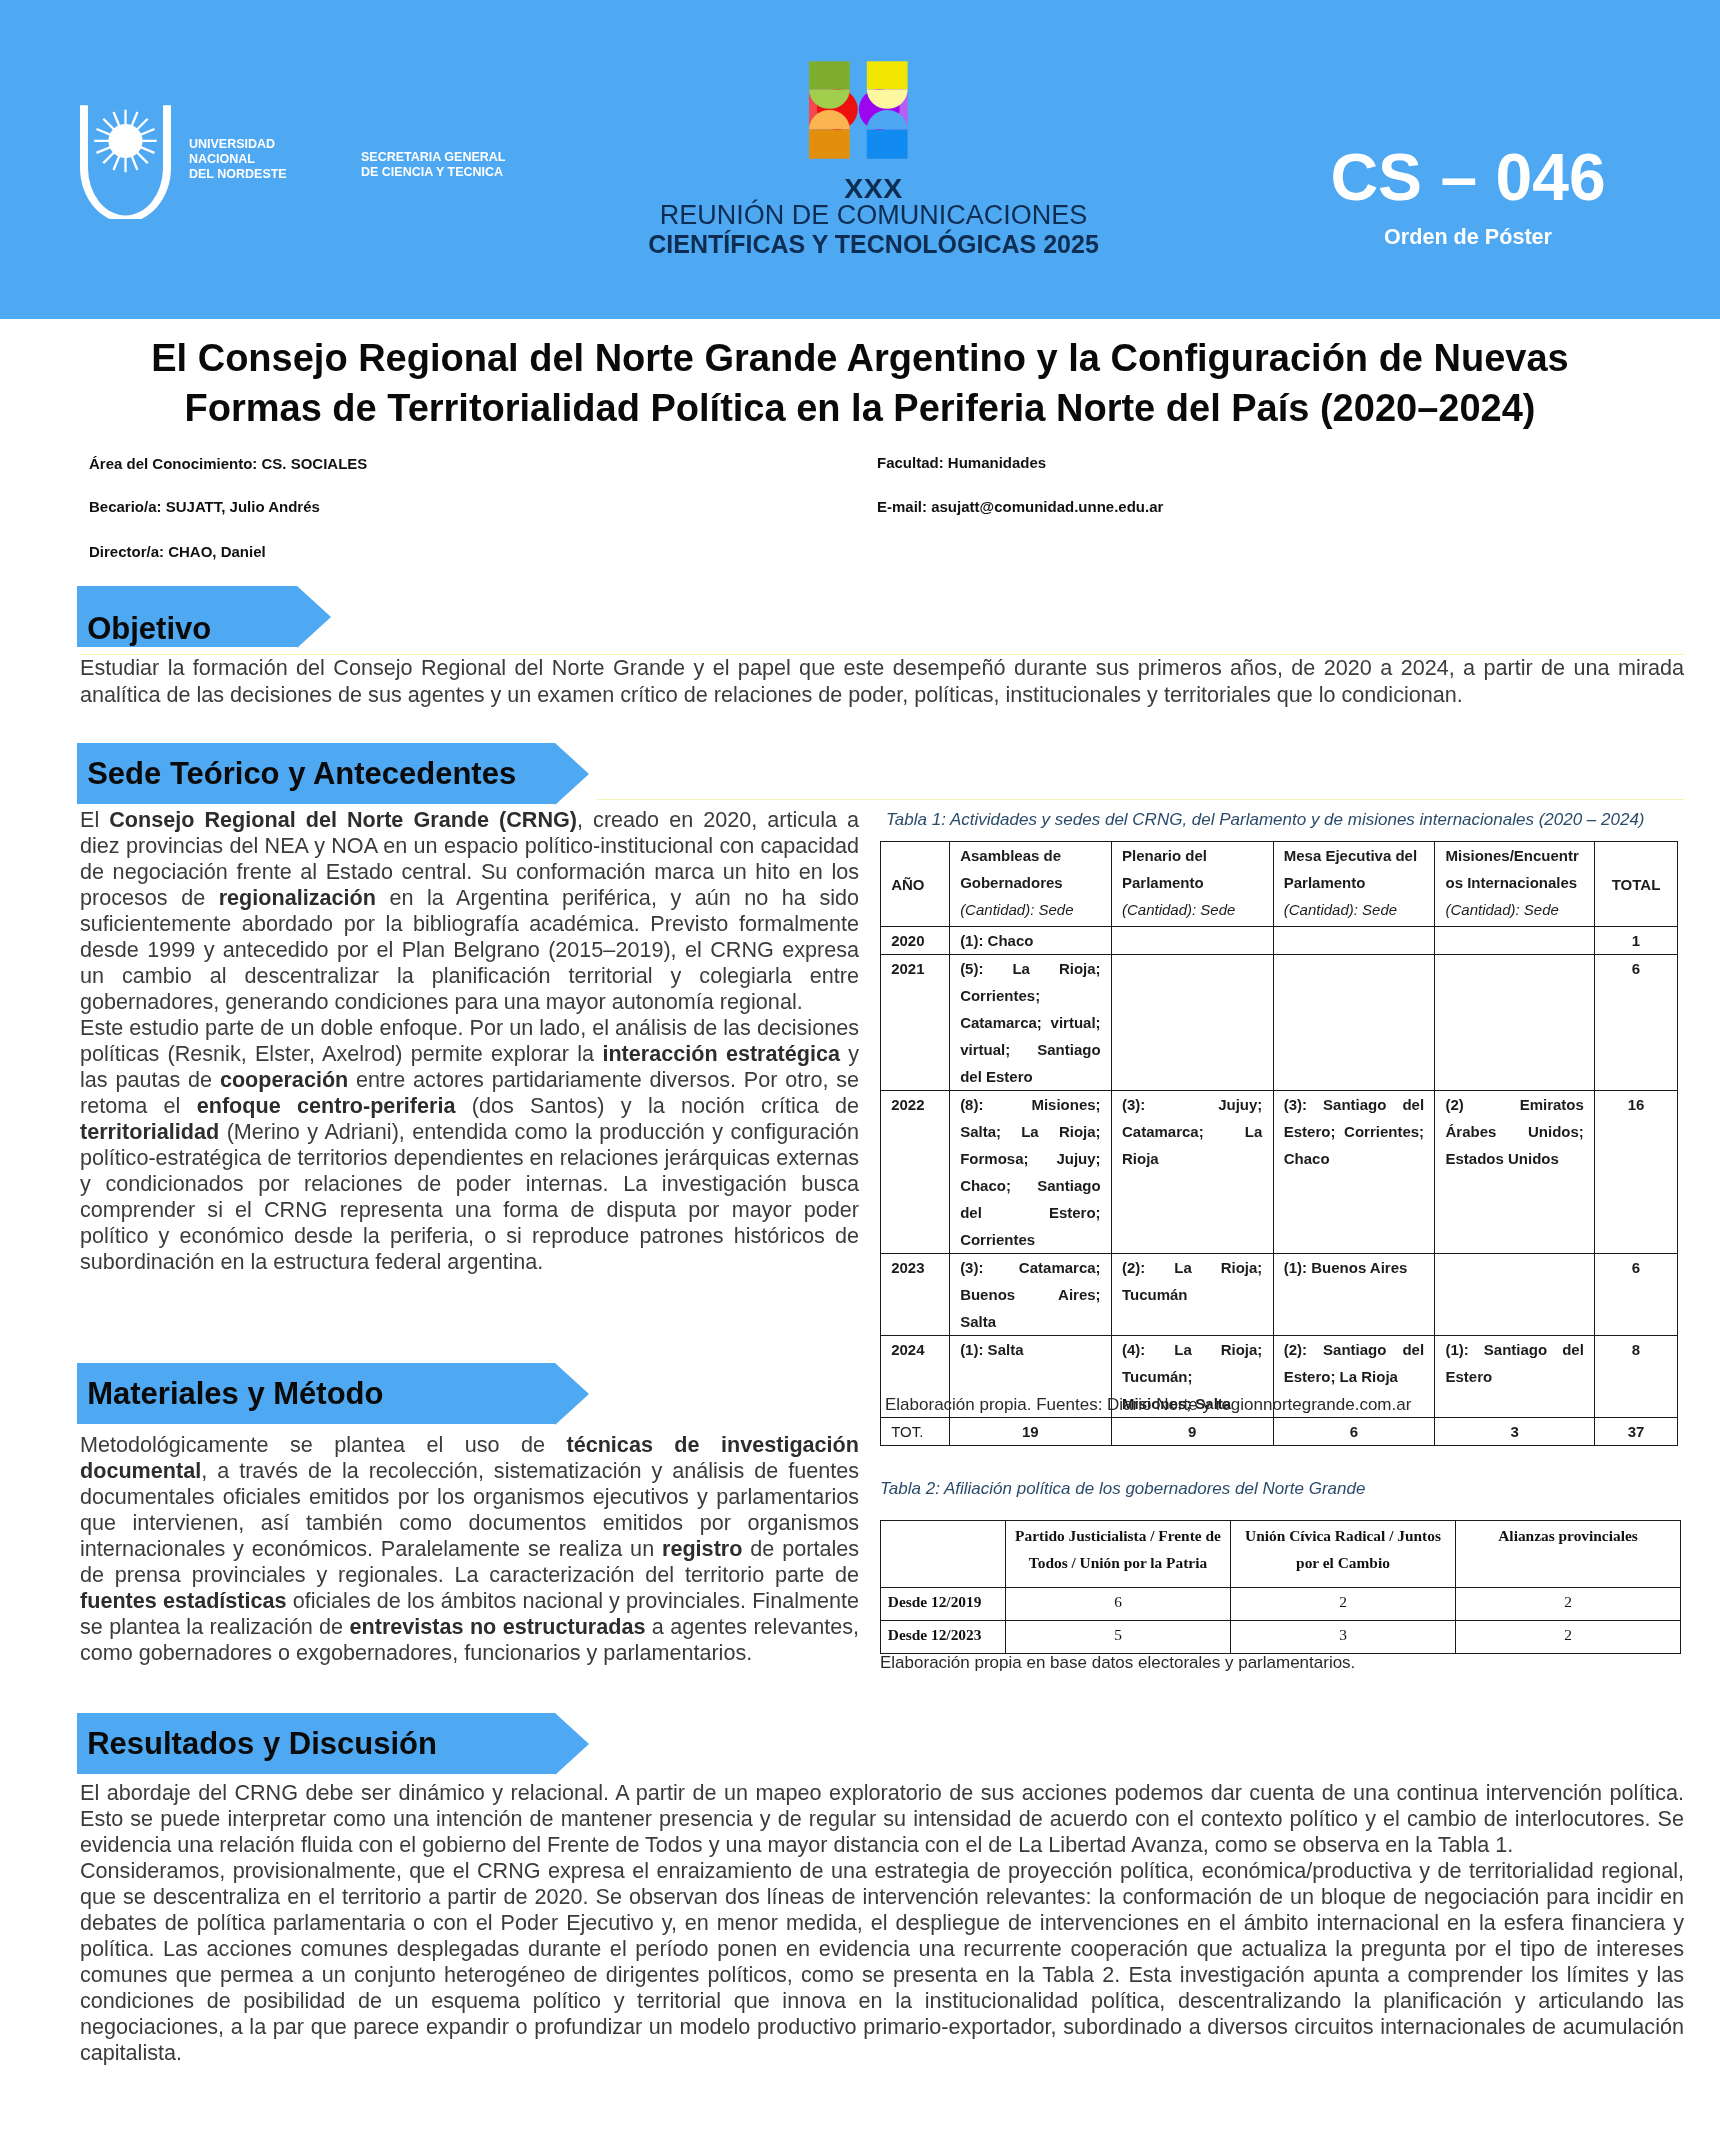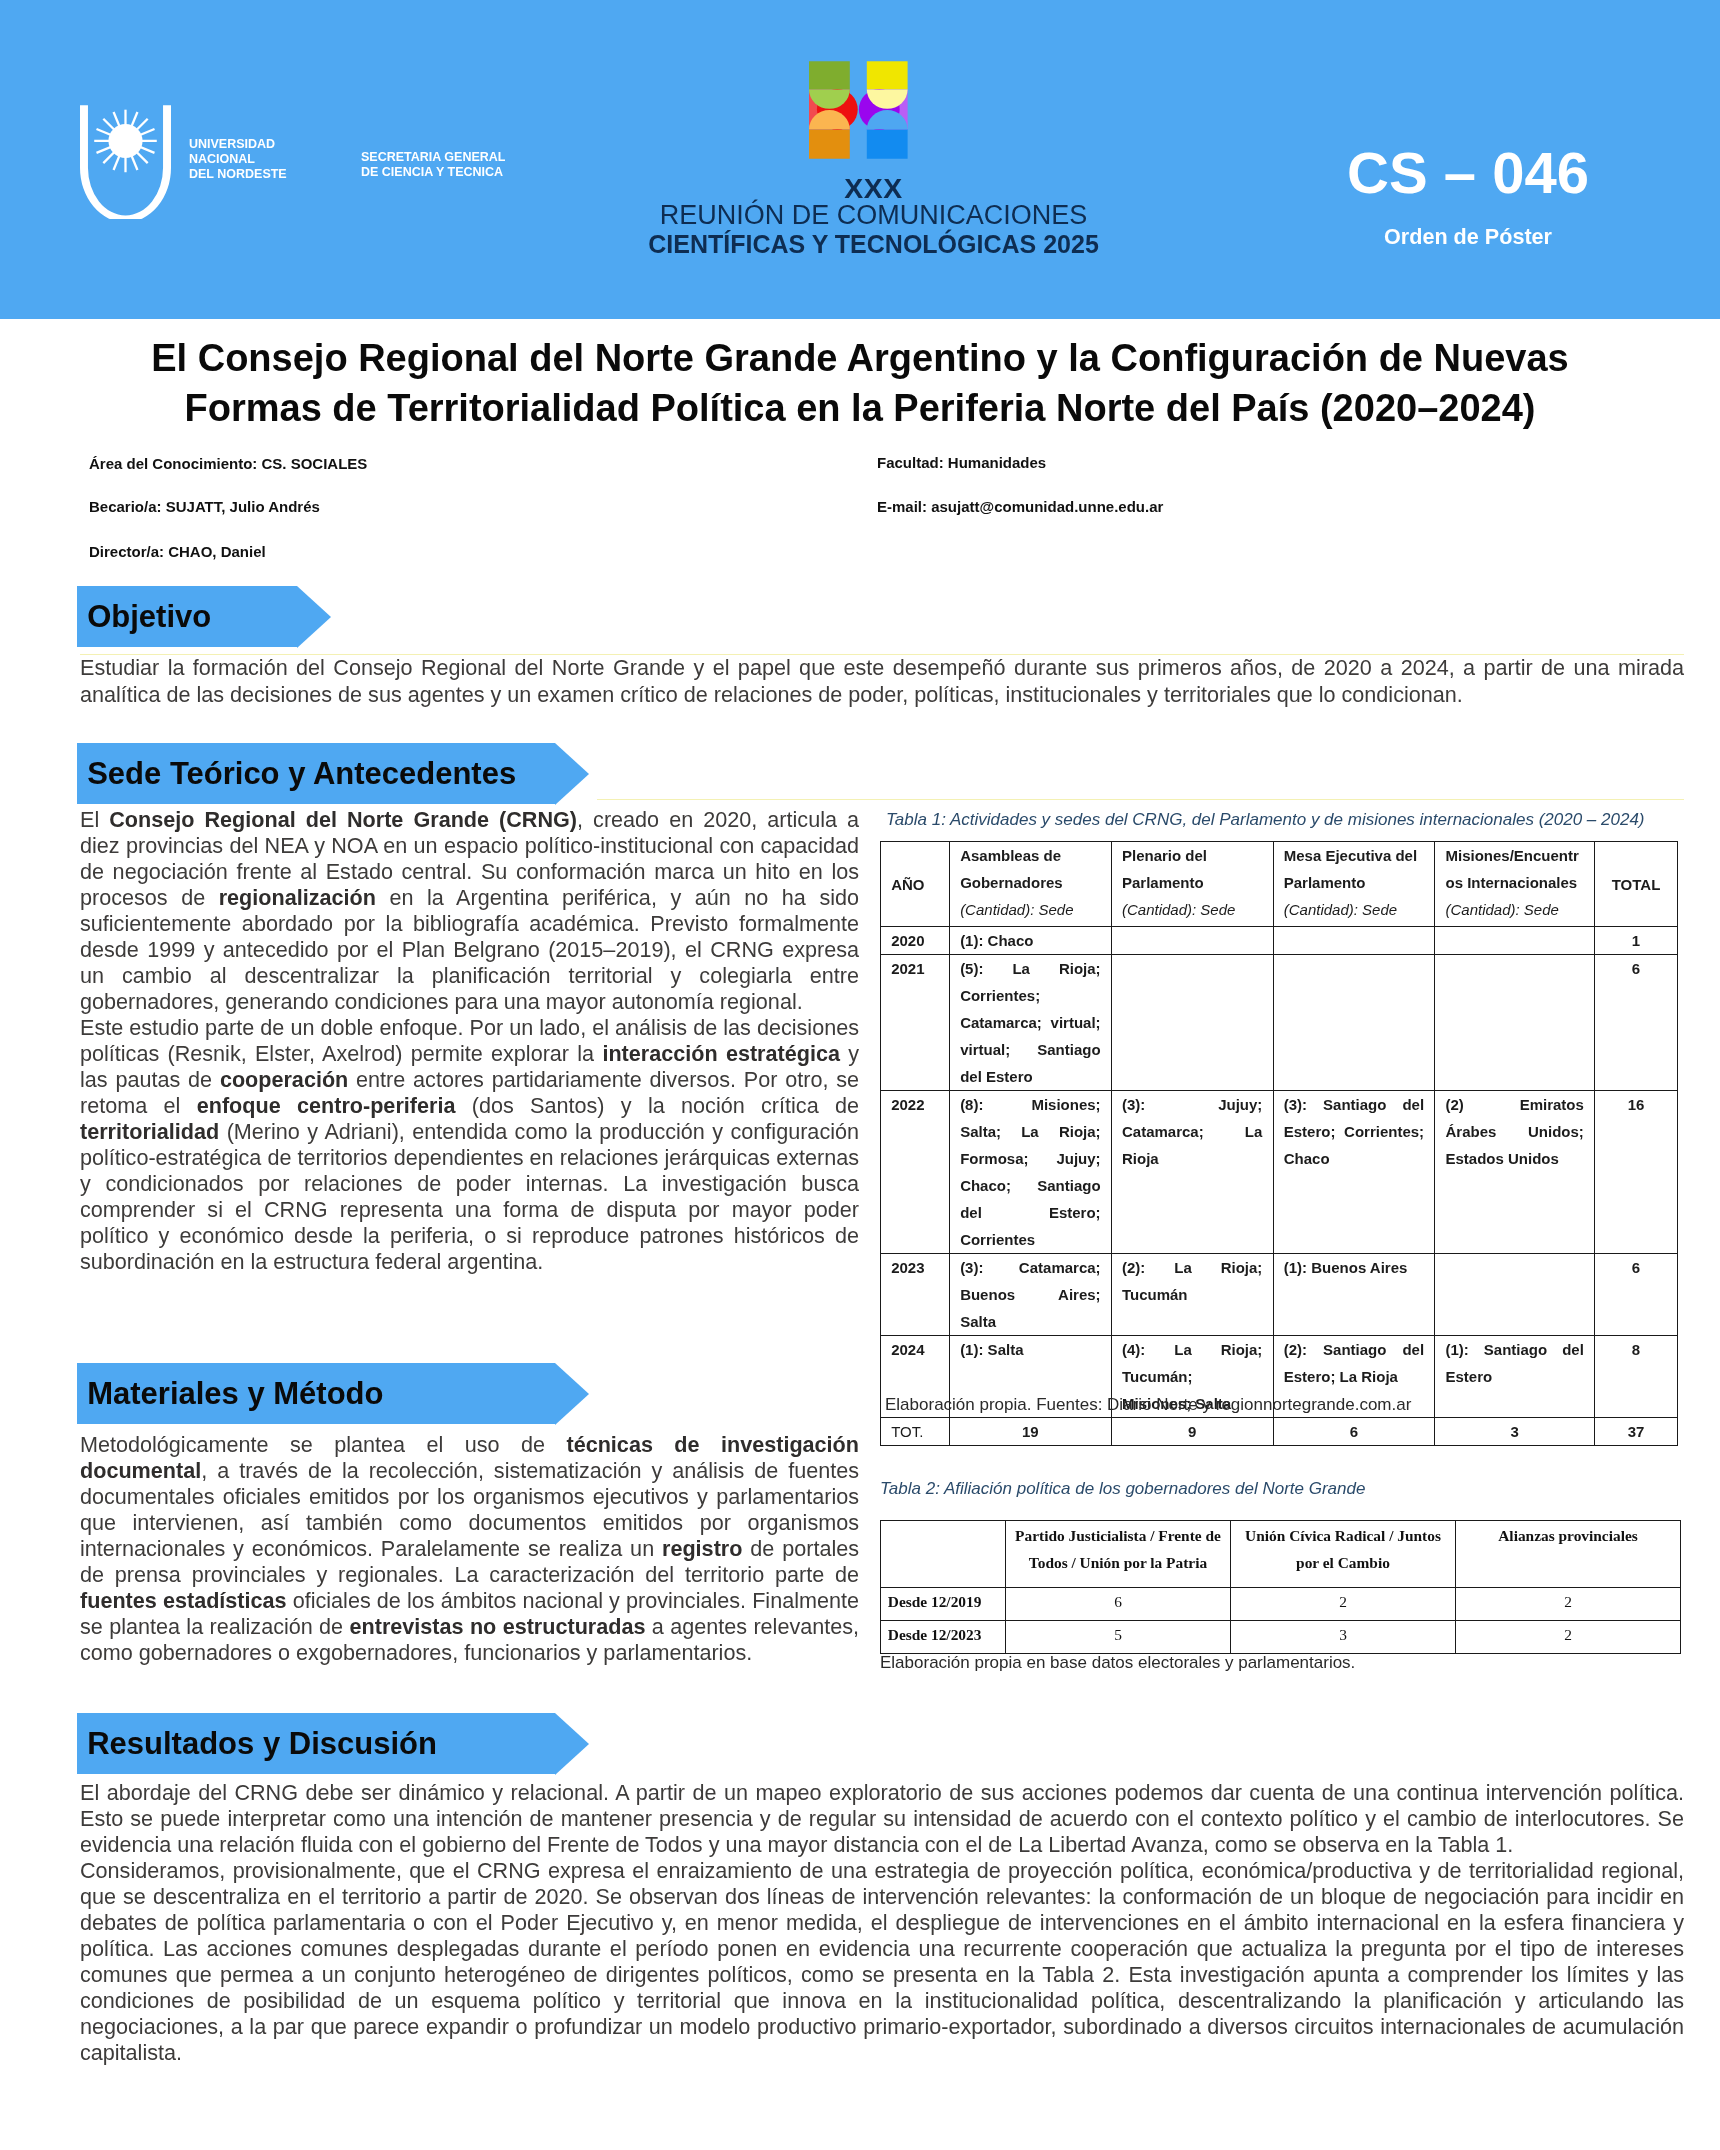--- a/index.html
+++ b/index.html
@@ -8,21 +8,21 @@
 
   
   .header { position: absolute; left: 0; top: 0; width: 1721px; height: 319px; background: #4fa8f2; }
   .unne-logo { position: absolute; left: 80px; top: 105px; width: 91px; height: 114px; }
   .unne-text { position: absolute; left: 189px; top: 137px; color: #fff; font-weight: bold; font-size: 12.5px; line-height: 15px; }
   .secyt-text { position: absolute; left: 361px; top: 150px; color: #fff; font-weight: bold; font-size: 12.5px; line-height: 15px; }
   .event-logo { position: absolute; left: 809px; top: 61px; width: 102px; width: 102px; height: 98px; }
   .event-xxx { position: absolute; left: 569px; top: 172px; width: 609px; text-align: center; color: #0e2d52; font-weight: 700; font-size: 28.4px; letter-spacing: 0.6px; }
   .event-line1 { position: absolute; left: 569px; top: 200px; width: 609px; text-align: center; color: #0e2d52; font-size: 27px; letter-spacing: 0px; }
   .event-line2 { position: absolute; left: 569px; top: 230px; width: 609px; text-align: center; color: #0e2d52; font-weight: 900; font-size: 25px; letter-spacing: 0px; }
-  .poster-code { position: absolute; left: 1252px; top: 139px; width: 432px; text-align: center; color: #fff; font-weight: bold; font-size: 58px; }
+  .poster-code { position: absolute; left: 1252px; top: 139px; width: 432px; text-align: center; color: #fff; font-weight: bold; font-size: 66px; }
   .poster-order { position: absolute; left: 1252px; top: 224px; width: 432px; text-align: center; color: #fff; font-weight: bold; font-size: 21.6px; }
 
   
   .title { position: absolute; left: 34px; top: 333px; width: 1652px; text-align: center; color: #0a0a0a; font-weight: bold; font-size: 38px; line-height: 50px; }
 
   .meta { position: absolute; color: #111; font-weight: bold; font-size: 15px; }
 
   
   .sec-head { position: absolute; left: 77px; height: 61px; background: #4fa8f2; color: #0a0a0a; font-weight: bold; font-size: 31px; display: flex; align-items: center; padding-left: 10.2px; }
   .sec-head .arrow { position: absolute; right: -34px; top: 0; width: 0; height: 0; border-top: 31px solid transparent; border-bottom: 31px solid transparent; border-left: 34px solid #4fa8f2; }
@@ -107,21 +107,21 @@
   <div>El Consejo Regional del Norte Grande Argentino y la Configuración de Nuevas</div>
   <div>Formas de Territorialidad Política en la Periferia Norte del País (2020–2024)</div>
 </div>
 
 <div class="meta" style="left:89px; top:455px;">Área del Conocimiento: CS. SOCIALES</div>
 <div class="meta" style="left:89px; top:498px;">Becario/a: SUJATT, Julio Andrés</div>
 <div class="meta" style="left:89px; top:543px;">Director/a: CHAO, Daniel</div>
 <div class="meta" style="left:877px; top:454px;">Facultad: Humanidades</div>
 <div class="meta" style="left:877px; top:498px;text-align:center;">E-mail: asujatt@comunidad.unne.edu.ar</div>
 
-<div class="sec-head" style="top:586px; width:220px;">
+<div class="sec-head" style="top:586px; width:220px;align-items:flex-end;">
   <span>Objetivo</span>
   <span class="arrow"></span>
 </div>
 <div class="rule" style="left:80px; top:654px; width:1604px;"></div>
 <div class="para" style="left:80px; top:654px; width:1604px; line-height:27px;">Estudiar la formación del Consejo Regional del Norte Grande y el papel que este desempeñó durante sus primeros años, de 2020 a 2024, a partir de una mirada analítica de las decisiones de sus agentes y un examen crítico de relaciones de poder, políticas, institucionales y territoriales que lo condicionan.</div>
 
 <div class="sec-head" style="top:743px; width:478px;">
   <span>Sede Teórico y Antecedentes</span>
   <span class="arrow"></span>
 </div>

